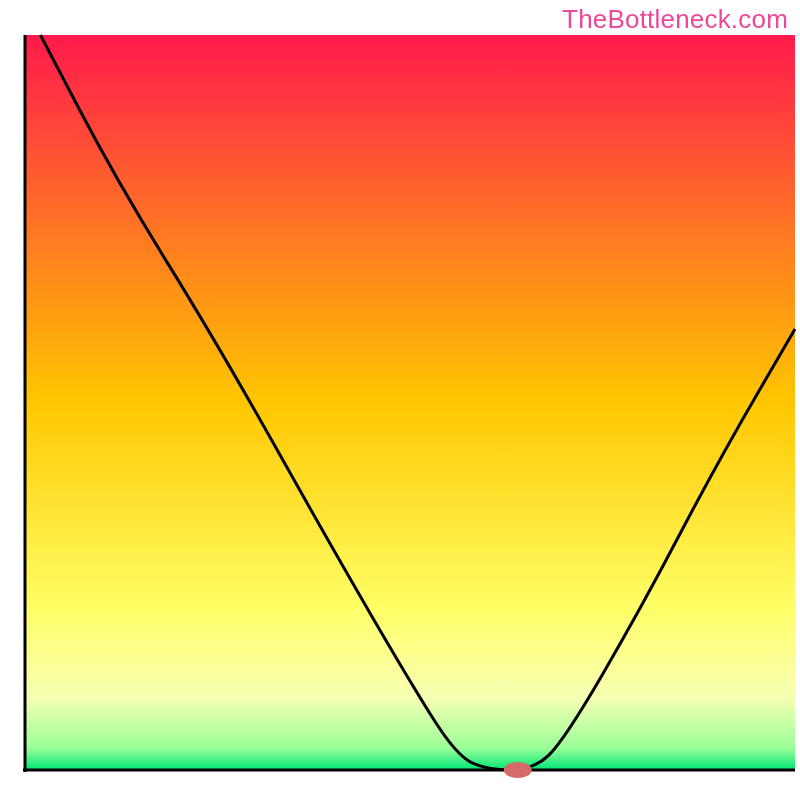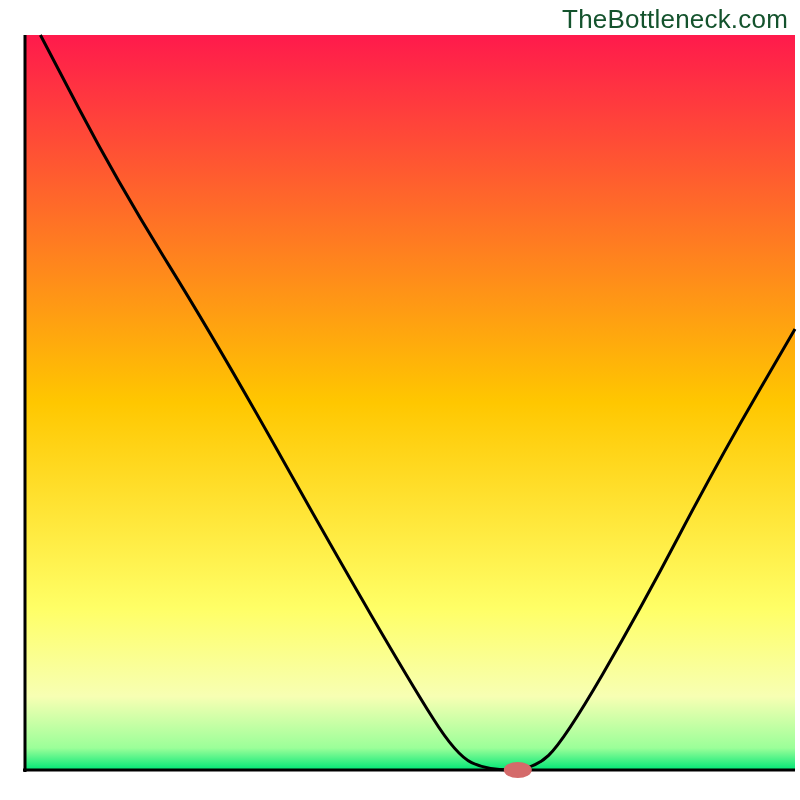--- a/index.html
+++ b/index.html
@@ -15,21 +15,21 @@
     position: relative;
     width: 800px;
     height: 800px;
   }
   .watermark {
     position: absolute;
     top: 4px;
     right: 12px;
     font-size: 26px;
     font-weight: 500;
-    color: #14532d;
+    color: #ec4899;
     letter-spacing: 0.2px;
     z-index: 5;
   }
   svg {
     position: absolute;
     top: 0;
     left: 0;
   }
 </style>
 </head>

